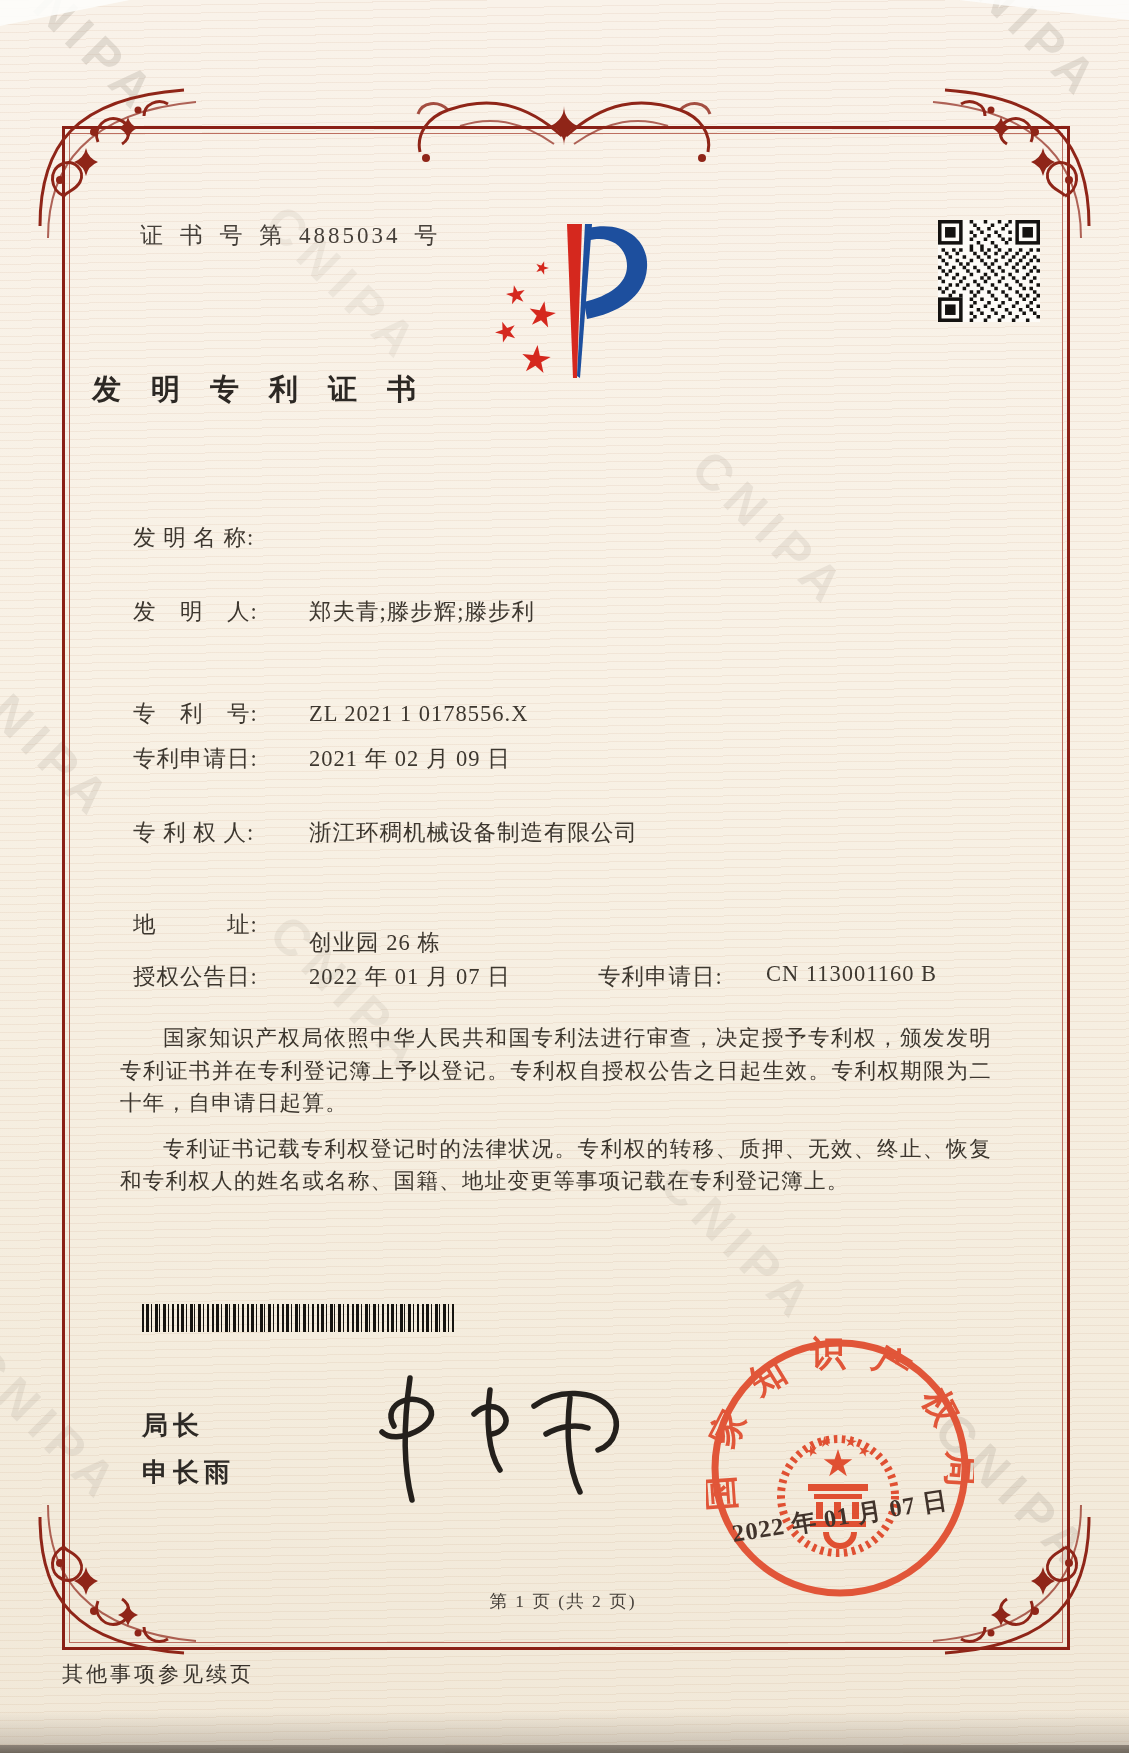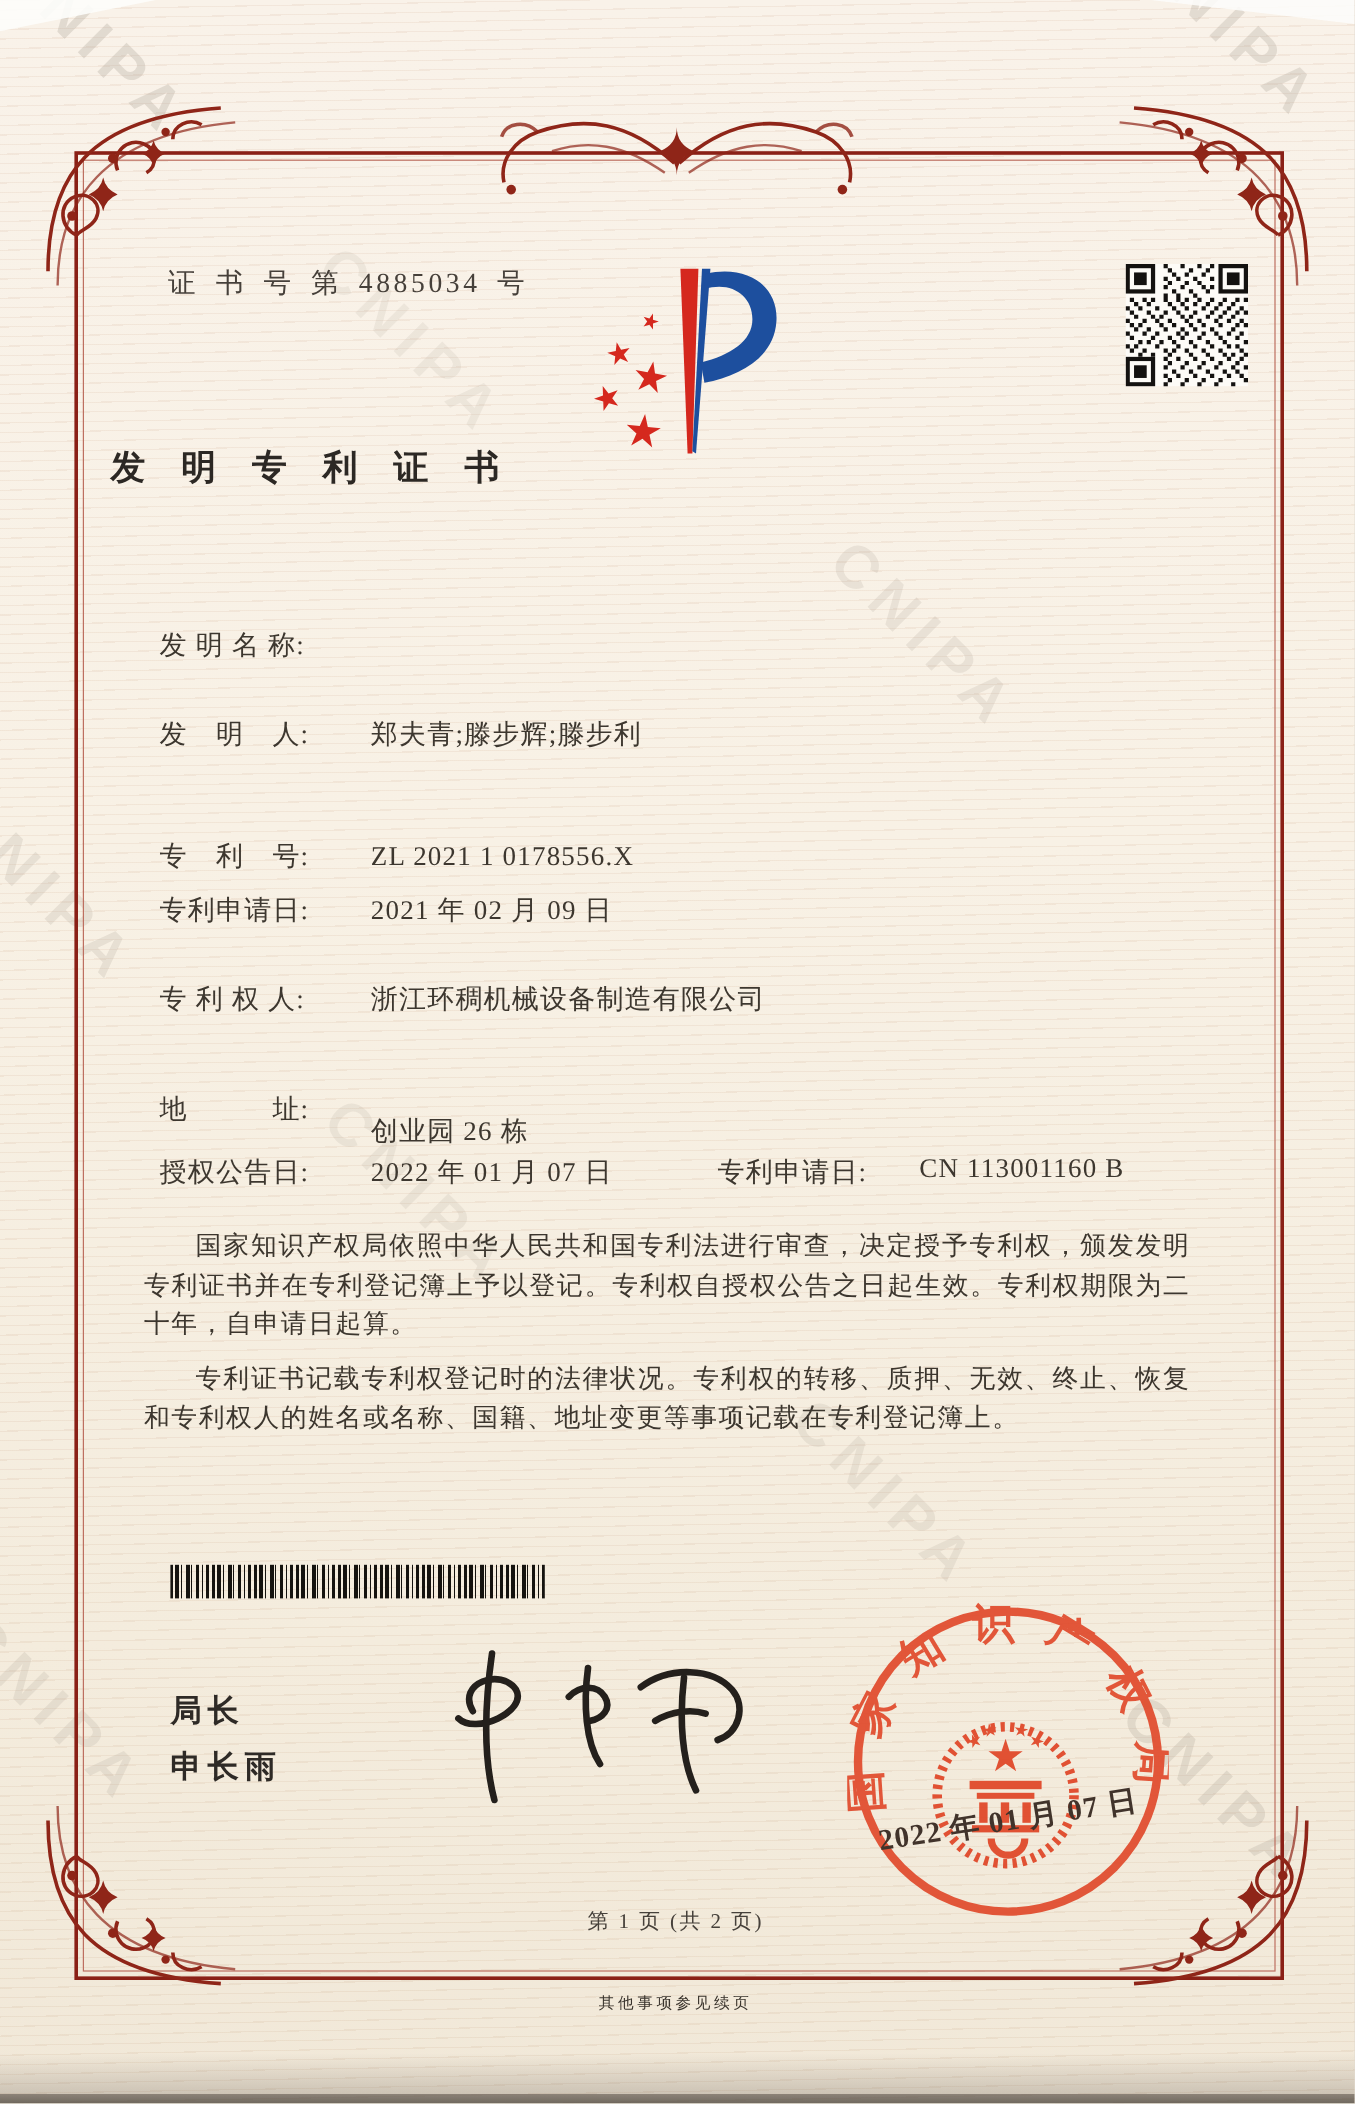--- a/index.html
+++ b/index.html
@@ -72,22 +72,22 @@
   .comm-name{top:1455px;}
   .signature{position:absolute;left:322px;top:1368px;}
   
   .seal{position:absolute;left:706px;top:1334px;}
   .seal-date{position:absolute;left:712px;top:1500px;width:256px;text-align:center;
     font-size:24.5px;font-weight:700;color:#41332b;letter-spacing:1px;
     transform:rotate(-9deg);}
   
   .page-info{position:absolute;left:62px;top:1589px;width:1002px;text-align:center;
     font-size:17.5px;color:#46403a;letter-spacing:2px;}
-  .note{position:absolute;left:62px;top:1660px;width:1002px;text-align:center;
-    font-size:13px;color:#39332c;letter-spacing:3px;}
+  .note{position:absolute;left:62px;top:1660px;width:1002px;
+    font-size:21px;color:#39332c;letter-spacing:3px;}
   
   .photo-corner-tl{position:absolute;left:0;top:0;width:130px;height:26px;
     background:#fdfdfb;clip-path:polygon(0 0,100% 0,0 100%);opacity:.9;}
   .photo-corner-tr{position:absolute;right:0;top:0;width:170px;height:20px;
     background:#fdfdfb;clip-path:polygon(0 0,100% 0,100% 100%);opacity:.85;}
   .photo-shadow{position:absolute;left:0;bottom:8px;width:100%;height:34px;
     background:linear-gradient(rgba(110,100,90,0),rgba(110,100,90,0.28));}
   .photo-edge{position:absolute;left:0;bottom:0;width:100%;height:8px;
     background:linear-gradient(#6b6158,#443e36);opacity:.75;}
 </style>

